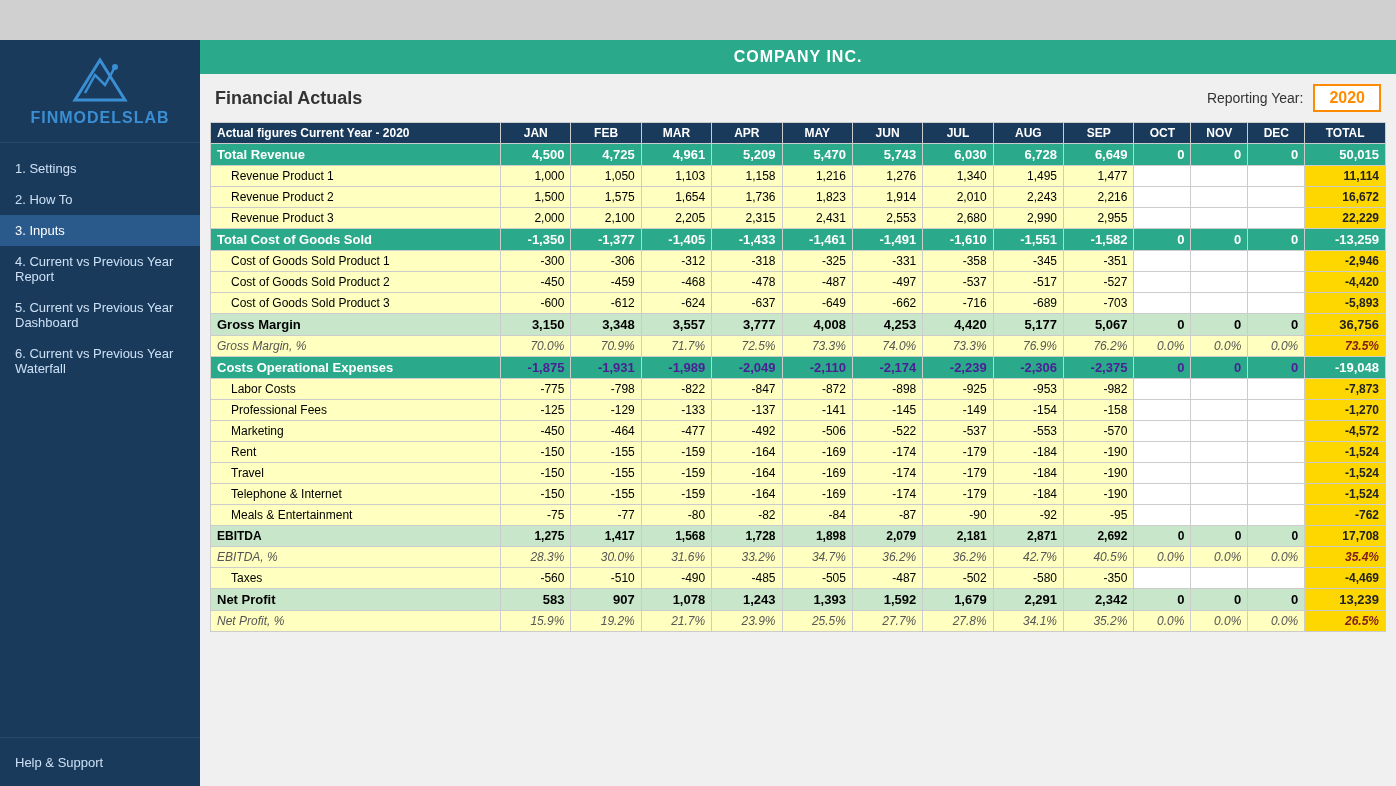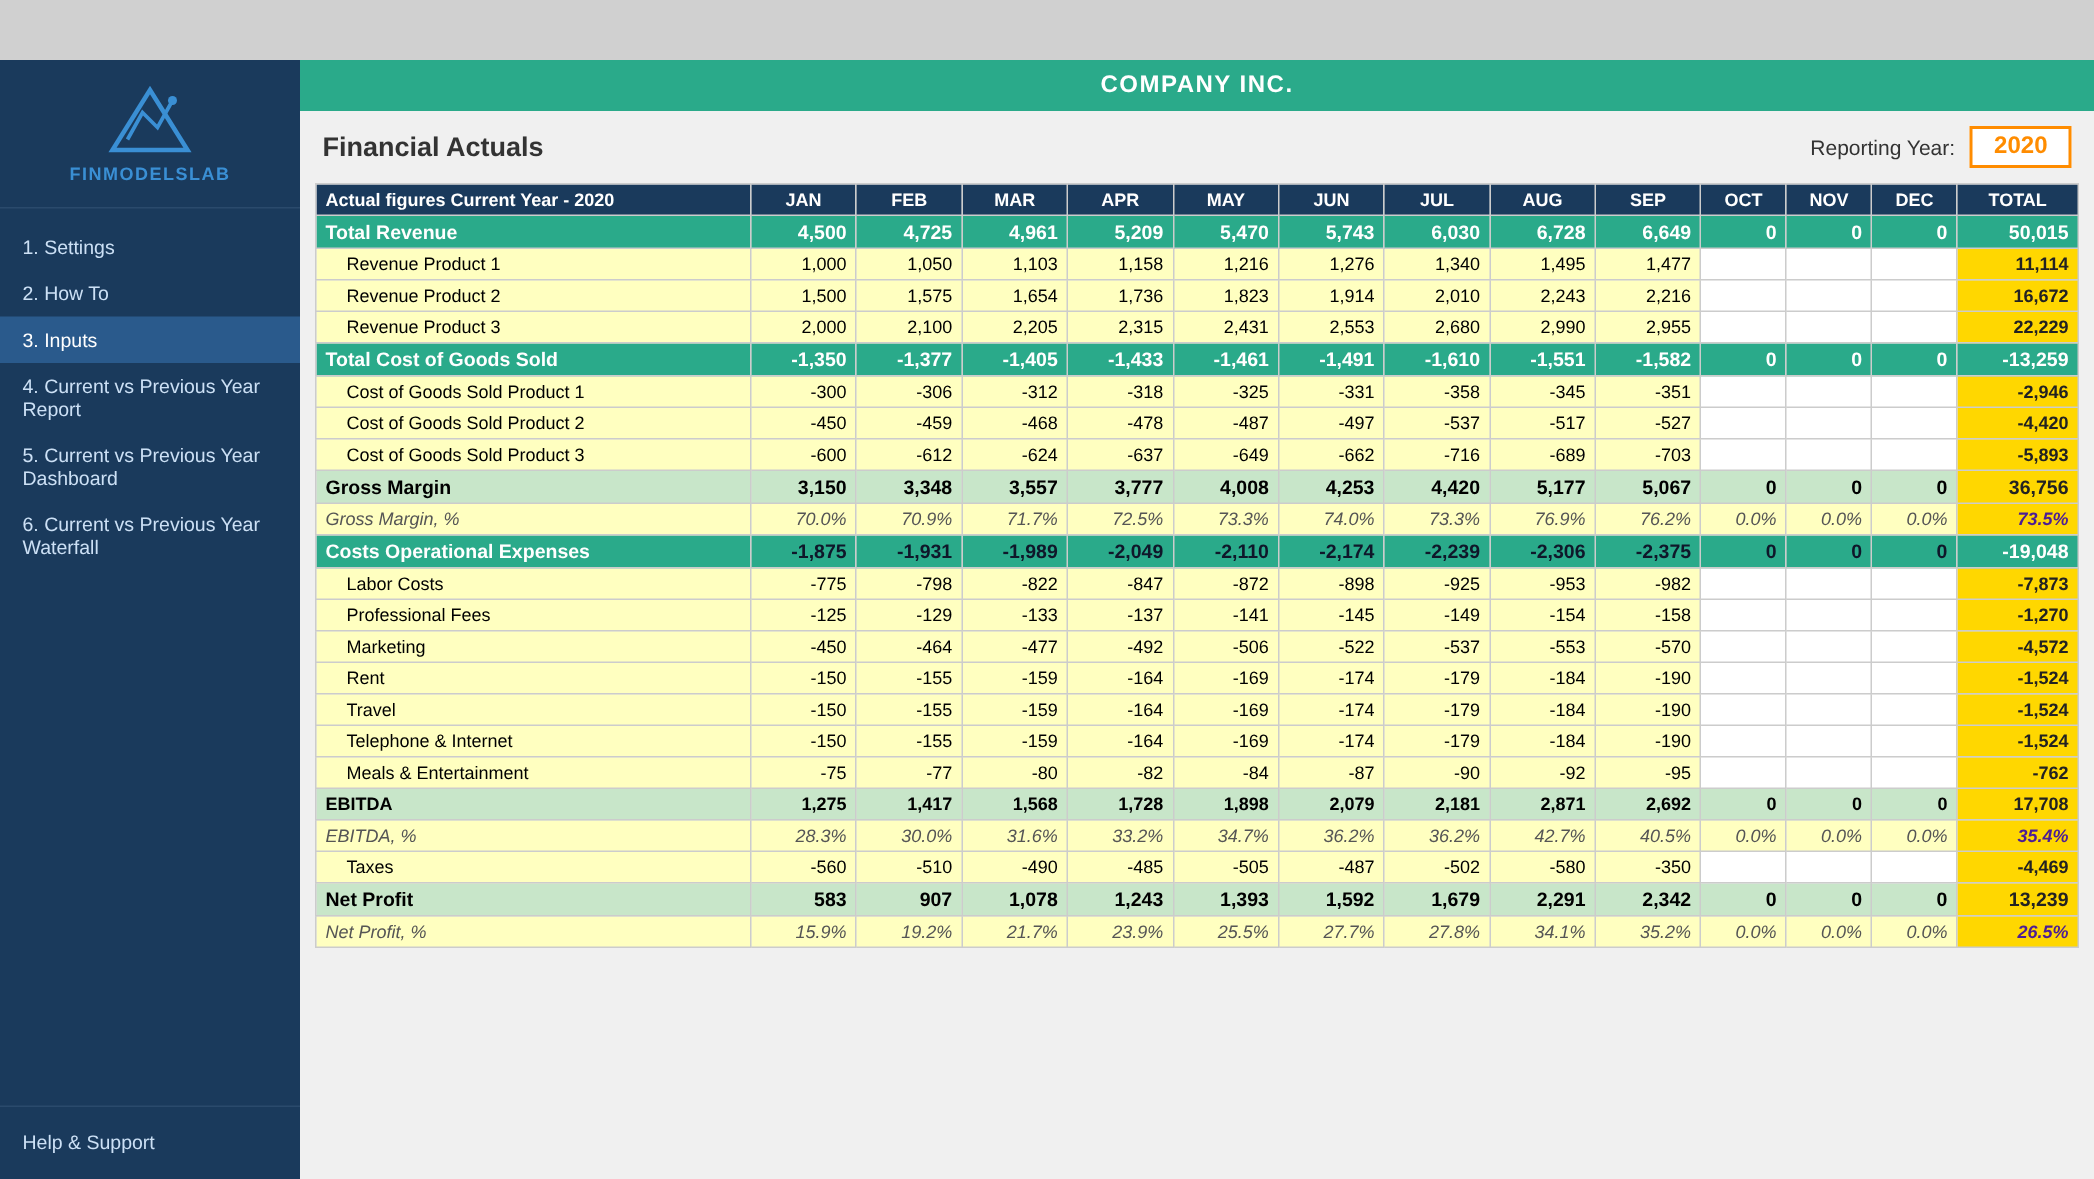--- a/index.html
+++ b/index.html
@@ -4,21 +4,21 @@
   <style>
     * { box-sizing: border-box; margin: 0; padding: 0; }
     body { font-family: 'Segoe UI', Arial, sans-serif; background: #d0d0d0; display: flex; justify-content: center; align-items: center; min-height: 100vh; }
     .window { width: 1396px; height: 786px; background: #d0d0d0; display: flex; flex-direction: column; }
     .title-bar { background: #d0d0d0; height: 40px; display: flex; align-items: center; padding: 0 10px; }
     .main-content { display: flex; flex: 1; overflow: hidden; }
     
     .sidebar { width: 200px; background: #1a3a5c; color: white; display: flex; flex-direction: column; flex-shrink: 0; }
     .sidebar-logo { padding: 15px; display: flex; flex-direction: column; align-items: center; border-bottom: 1px solid #2a4a6c; }
     .logo-icon { width: 60px; height: 50px; }
-    .logo-text { color: #3a8fd4; font-size: 12px; font-weight: bold; letter-spacing: 1px; margin-top: 4px; }
+    .logo-text { color: #3a8fd4; font-size: 16px; font-weight: bold; letter-spacing: 1px; margin-top: 4px; }
     .sidebar-nav { flex: 1; padding: 10px 0; }
     .nav-item { padding: 8px 15px; cursor: pointer; font-size: 13px; color: #cce0f5; }
     .nav-item.active { background: #2a5a8c; color: white; font-weight: 500; }
     .sidebar-footer { padding: 15px; border-top: 1px solid #2a4a6c; }
     .help-link { color: #cce0f5; font-size: 13px; cursor: pointer; }
     
     .main-area { flex: 1; background: #f0f0f0; display: flex; flex-direction: column; overflow: hidden; }
     .company-header { background: #2aaa8a; color: white; text-align: center; font-weight: bold; font-size: 16px; padding: 8px; letter-spacing: 1px; }
     .toolbar { background: #f0f0f0; padding: 10px 15px; display: flex; justify-content: space-between; align-items: center; }
     .toolbar-title { font-size: 18px; font-weight: bold; color: #333; }
@@ -34,30 +34,30 @@
     
     tr.header-row td { background: #2aaa8a; color: white; font-weight: bold; font-size: 13px; }
     tr.header-row td.label-col { background: #2aaa8a; color: white; }
     tr.subrow td { background: #ffffc0; }
     tr.subrow td.label-col { background: #ffffc0; padding-left: 20px; }
     tr.bold-row td { background: #c8e6c9; font-weight: bold; font-size: 13px; }
     tr.bold-row td.label-col { background: #c8e6c9; font-weight: bold; }
     tr.italic-row td { background: #ffffc0; font-style: italic; color: #555; }
     tr.italic-row td.label-col { background: #ffffc0; font-style: italic; color: #555; }
     tr.italic-row td.total-col { font-weight: bold; color: #222; }
-    tr.opex-row td { background: #2aaa8a; color: #0f172a; font-weight: bold; font-size: 13px; }
+    tr.opex-row td { background: #2aaa8a; color: #4c1d95; font-weight: bold; font-size: 13px; }
     tr.opex-row td.label-col { background: #2aaa8a; color: white; }
     tr.ebitda-row td { background: #c8e6c9; font-weight: bold; font-size: 12px; }
     tr.ebitda-row td.label-col { background: #c8e6c9; font-weight: bold; }
     tr.netprofit-row td { background: #c8e6c9; font-weight: bold; font-size: 13px; }
     tr.netprofit-row td.label-col { background: #c8e6c9; font-weight: bold; }
     tr.taxes-row td { background: #ffffc0; }
     tr.taxes-row td.label-col { background: #ffffc0; padding-left: 20px; }
     td.total-col { background: #ffd700 !important; font-weight: bold; color: #222; }
-    tr.italic-row td.total-col { background: #ffd700 !important; font-style: italic; font-weight: bold; color: #4c1d95; }
+    tr.italic-row td.total-col { background: #ffd700 !important; font-style: italic; font-weight: bold; color: #7f1d1d; }
     tr.header-row td.total-col { background: #2aaa8a !important; color: white; }
     tr.opex-row td.total-col { background: #2aaa8a !important; color: white; }
     
     td.empty { background: white !important; }
   </style>
 </head>
 <body>
 
 <div class="window">
   <div class="title-bar"></div>

